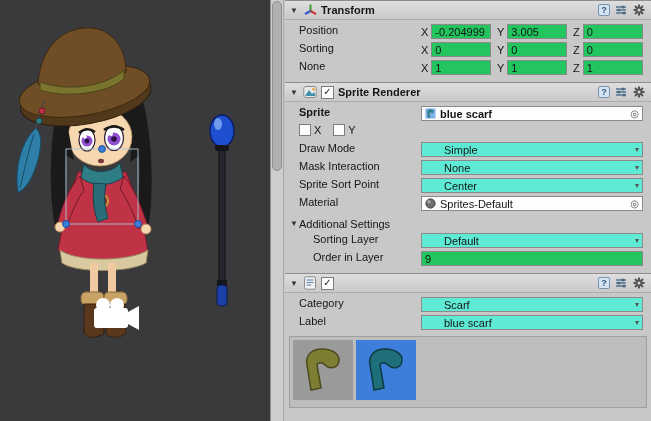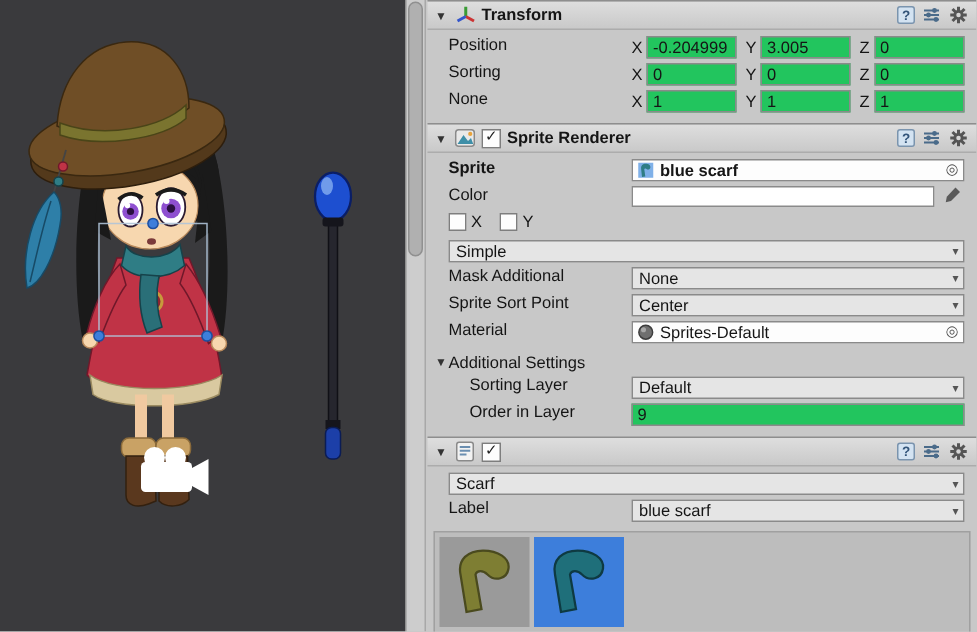--- a/index.html
+++ b/index.html
@@ -48,22 +48,22 @@
   .row .lbl { width: 122px; flex-shrink: 0; white-space: nowrap; overflow: hidden; }
   .bold { font-weight: bold; }
   .axes { flex: 1; display: flex; gap: 6px; min-width: 0; }
   .axis { flex: 1; display: flex; align-items: center; gap: 3px; min-width: 0; }
   .axis .axlbl { flex-shrink: 0; }
   .tfield {
     width: 100%; min-width: 0; height: 15px; border: 1px solid #8A8A8A;
     background: #22c55e; font: 11px "Liberation Sans", sans-serif; padding: 2px 3px; color: #151515;
   }
   .dd {
-    flex: 1; height: 15px; border: 1px solid #8A8A8A; background: #e5e5e5;
-    display: flex; align-items: center; padding: 0 16px 0 4px; position: relative; cursor: default;
+    flex: 1; height: 15px; border: 1px solid #8A8A8A; background: #5eead4;
+    display: flex; align-items: center; padding: 0 16px 0 22px; position: relative; cursor: default;
     white-space: nowrap; overflow: hidden;
   }
   .dd .arrow { position: absolute; right: 3px; top: 2px; font-size: 8px; color: #555; }
   .objfield {
     flex: 1; height: 15px; border: 1px solid #8A8A8A; background: #FDFDFD;
     display: flex; align-items: center; gap: 4px; padding: 0 3px; min-width: 0;
     white-space: nowrap; overflow: hidden;
   }
   .objfield .picker { margin-left: auto; font-size: 10px; color: #555; line-height: 1; }
   .colorbar { flex: 1; height: 14px; border: 1px solid #8A8A8A; background: #FFFFFF; }
@@ -311,42 +311,34 @@
           <svg width="11" height="11" viewBox="0 0 11 11">
             <rect x="0.5" y="0.5" width="10" height="10" fill="#7FB0E8"></rect>
             <path d="M3,10 L2.4,4.5 C2.2,2.4 3.6,1.2 5.4,1.2 C7.4,1.2 8.8,2.2 8.6,3.7 C8.4,5.1 6.8,5.5 5.8,4.5 C5.3,4.1 4.6,4.2 4.5,4.7 L5.2,9.6 Z" fill="#2F7D85"></path>
           </svg>
         </span>
         <span class="bold">blue scarf</span>
         <span class="picker">◎</span>
       </div>
     </div>
     <div class="row">
-      <span class="lbl">Color</span>
-      <div class="colorbar"></div>
-      <span class="trailing-icon">
-        <svg width="12" height="12" viewBox="0 0 12 12">
-          <path d="M8,1 L11,4 L5,10 L1.5,10.8 L2.2,7.2 Z" fill="#5A5A5A"></path>
-        </svg>
-      </span>
-    </div>
-    <div class="row">
       <span class="cb"></span>
       <span class="fliplbl">X</span>
       <span class="cb"></span>
       <span class="fliplbl">Y</span>
     </div>
     <div class="row">
+      <span class="lbl">Draw Mode</span>
       <div class="dd">
         <span>Simple</span>
         <span class="arrow">▾</span>
       </div>
     </div>
     <div class="row">
-      <span class="lbl">Mask Additional</span>
+      <span class="lbl">Mask Interaction</span>
       <div class="dd">
         <span>None</span>
         <span class="arrow">▾</span>
       </div>
     </div>
     <div class="row">
       <span class="lbl">Sprite Sort Point</span>
       <div class="dd">
         <span>Center</span>
         <span class="arrow">▾</span>
@@ -411,20 +403,21 @@
         <line x1="0.5" y1="6" x2="11.5" y2="6" stroke="#555" stroke-width="2"></line>
         <line x1="2" y1="2" x2="10" y2="10" stroke="#555" stroke-width="2"></line>
         <line x1="10" y1="2" x2="2" y2="10" stroke="#555" stroke-width="2"></line>
         <circle cx="6" cy="6" r="3.4" fill="#555"></circle>
         <circle cx="6" cy="6" r="1.5" fill="#D5D5D5"></circle>
       </svg>
     </span>
   </div>
   <div class="section-rows">
     <div class="row">
+      <span class="lbl">Category</span>
       <div class="dd">
         <span>Scarf</span>
         <span class="arrow">▾</span>
       </div>
     </div>
     <div class="row">
       <span class="lbl">Label</span>
       <div class="dd">
         <span>blue scarf</span>
         <span class="arrow">▾</span>

